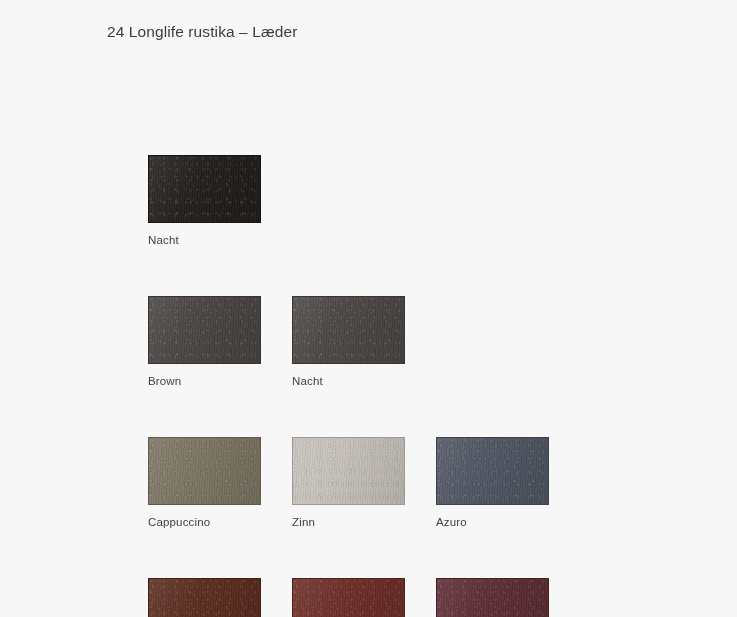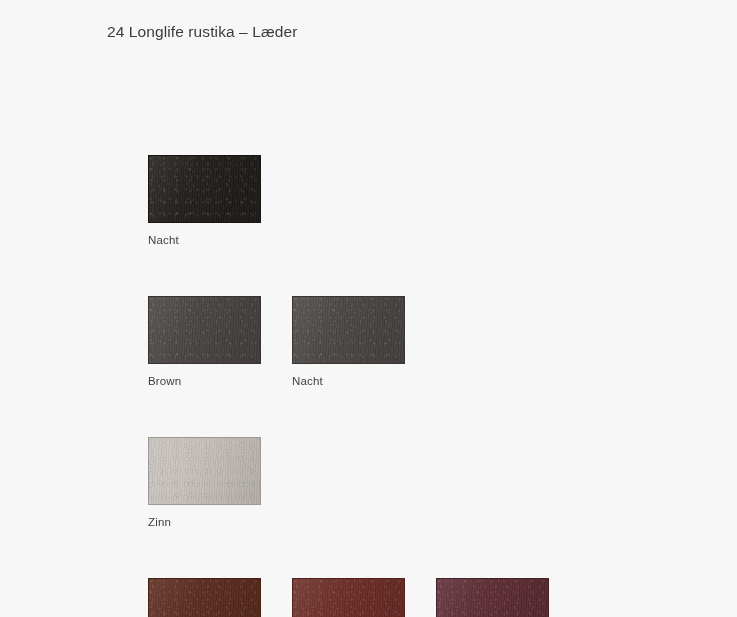--- a/index.html
+++ b/index.html
@@ -126,22 +126,30 @@
         <div class="swatch-label">Brown</div>
       </div>
       <div class="swatch-cell">
         <div class="swatch-chip" style="background-color: rgb(73, 68, 66);"></div>
         <div class="swatch-label">Nacht</div>
       </div>
     </div>
 
     <div class="swatch-row">
       <div class="swatch-cell">
+        <div class="swatch-chip" style="background-color: rgb(122, 114, 96);"></div>
+        <div class="swatch-label">Cappuccino</div>
+      </div>
+      <div class="swatch-cell">
         <div class="swatch-chip" style="background-color: rgb(198, 192, 186);"></div>
         <div class="swatch-label">Zinn</div>
+      </div>
+      <div class="swatch-cell">
+        <div class="swatch-chip" style="background-color: rgb(78, 83, 97);"></div>
+        <div class="swatch-label">Azuro</div>
       </div>
     </div>
 
     <div class="swatch-row">
       <div class="swatch-cell">
         <div class="swatch-chip" style="background-color: rgb(89, 41, 28);"></div>
 
       </div>
       <div class="swatch-cell">
         <div class="swatch-chip" style="background-color: rgb(107, 42, 36);"></div>

